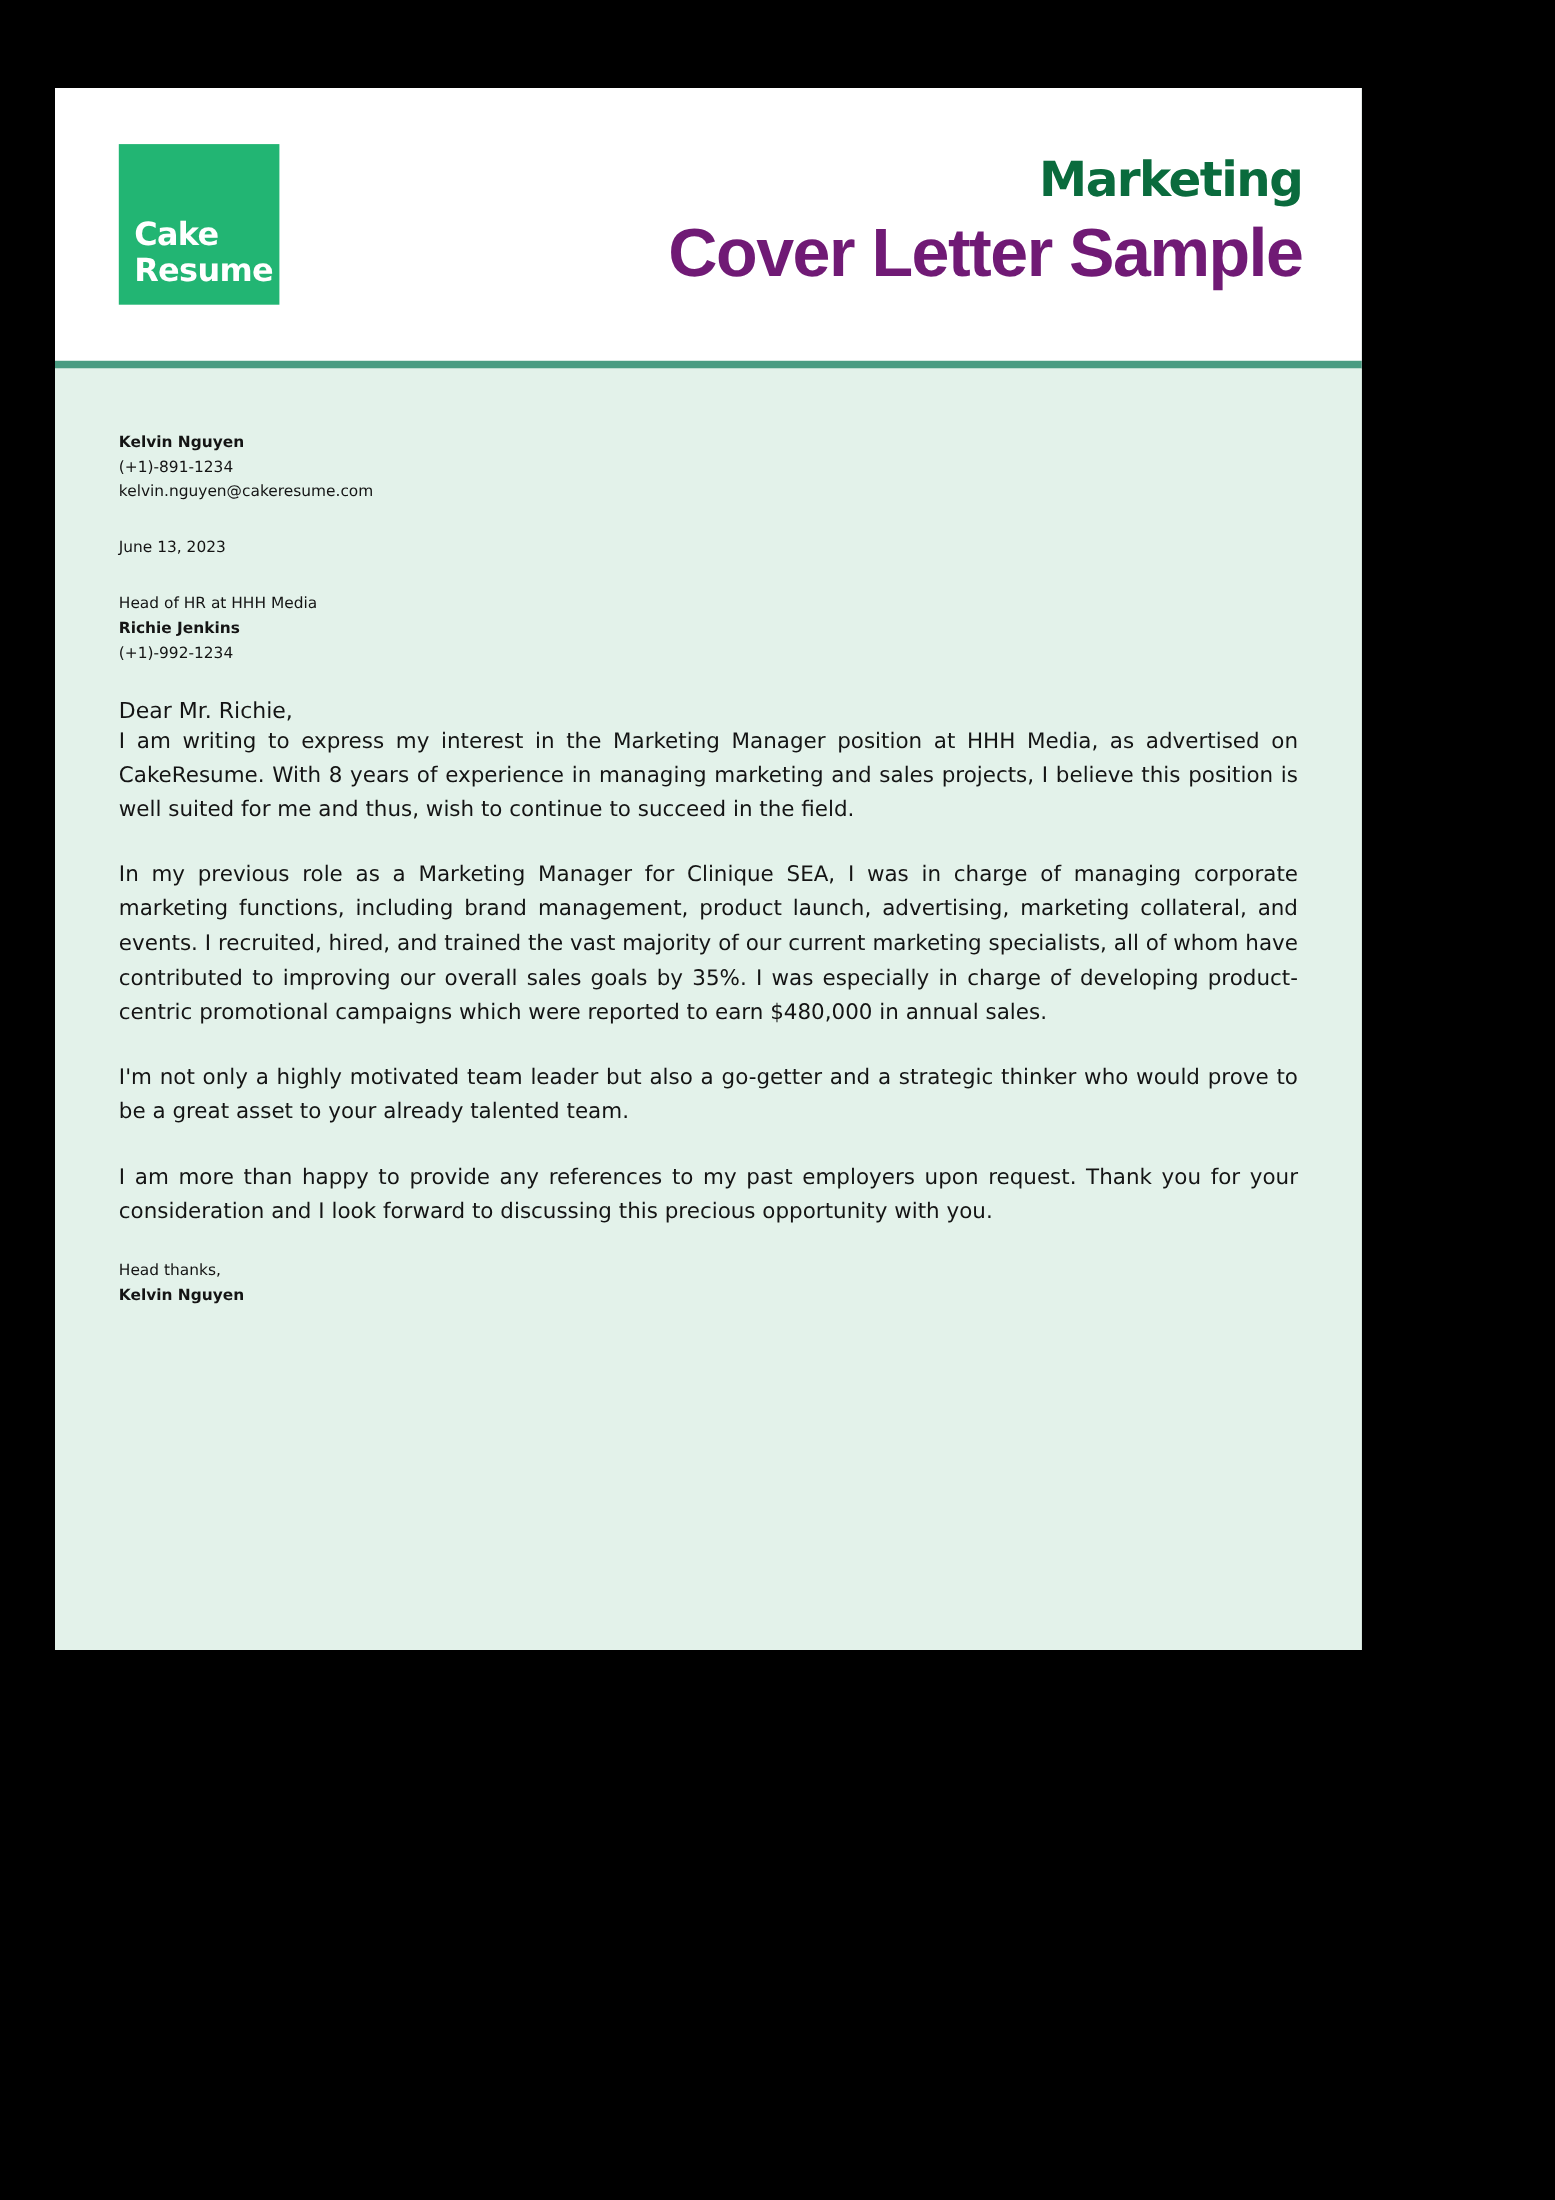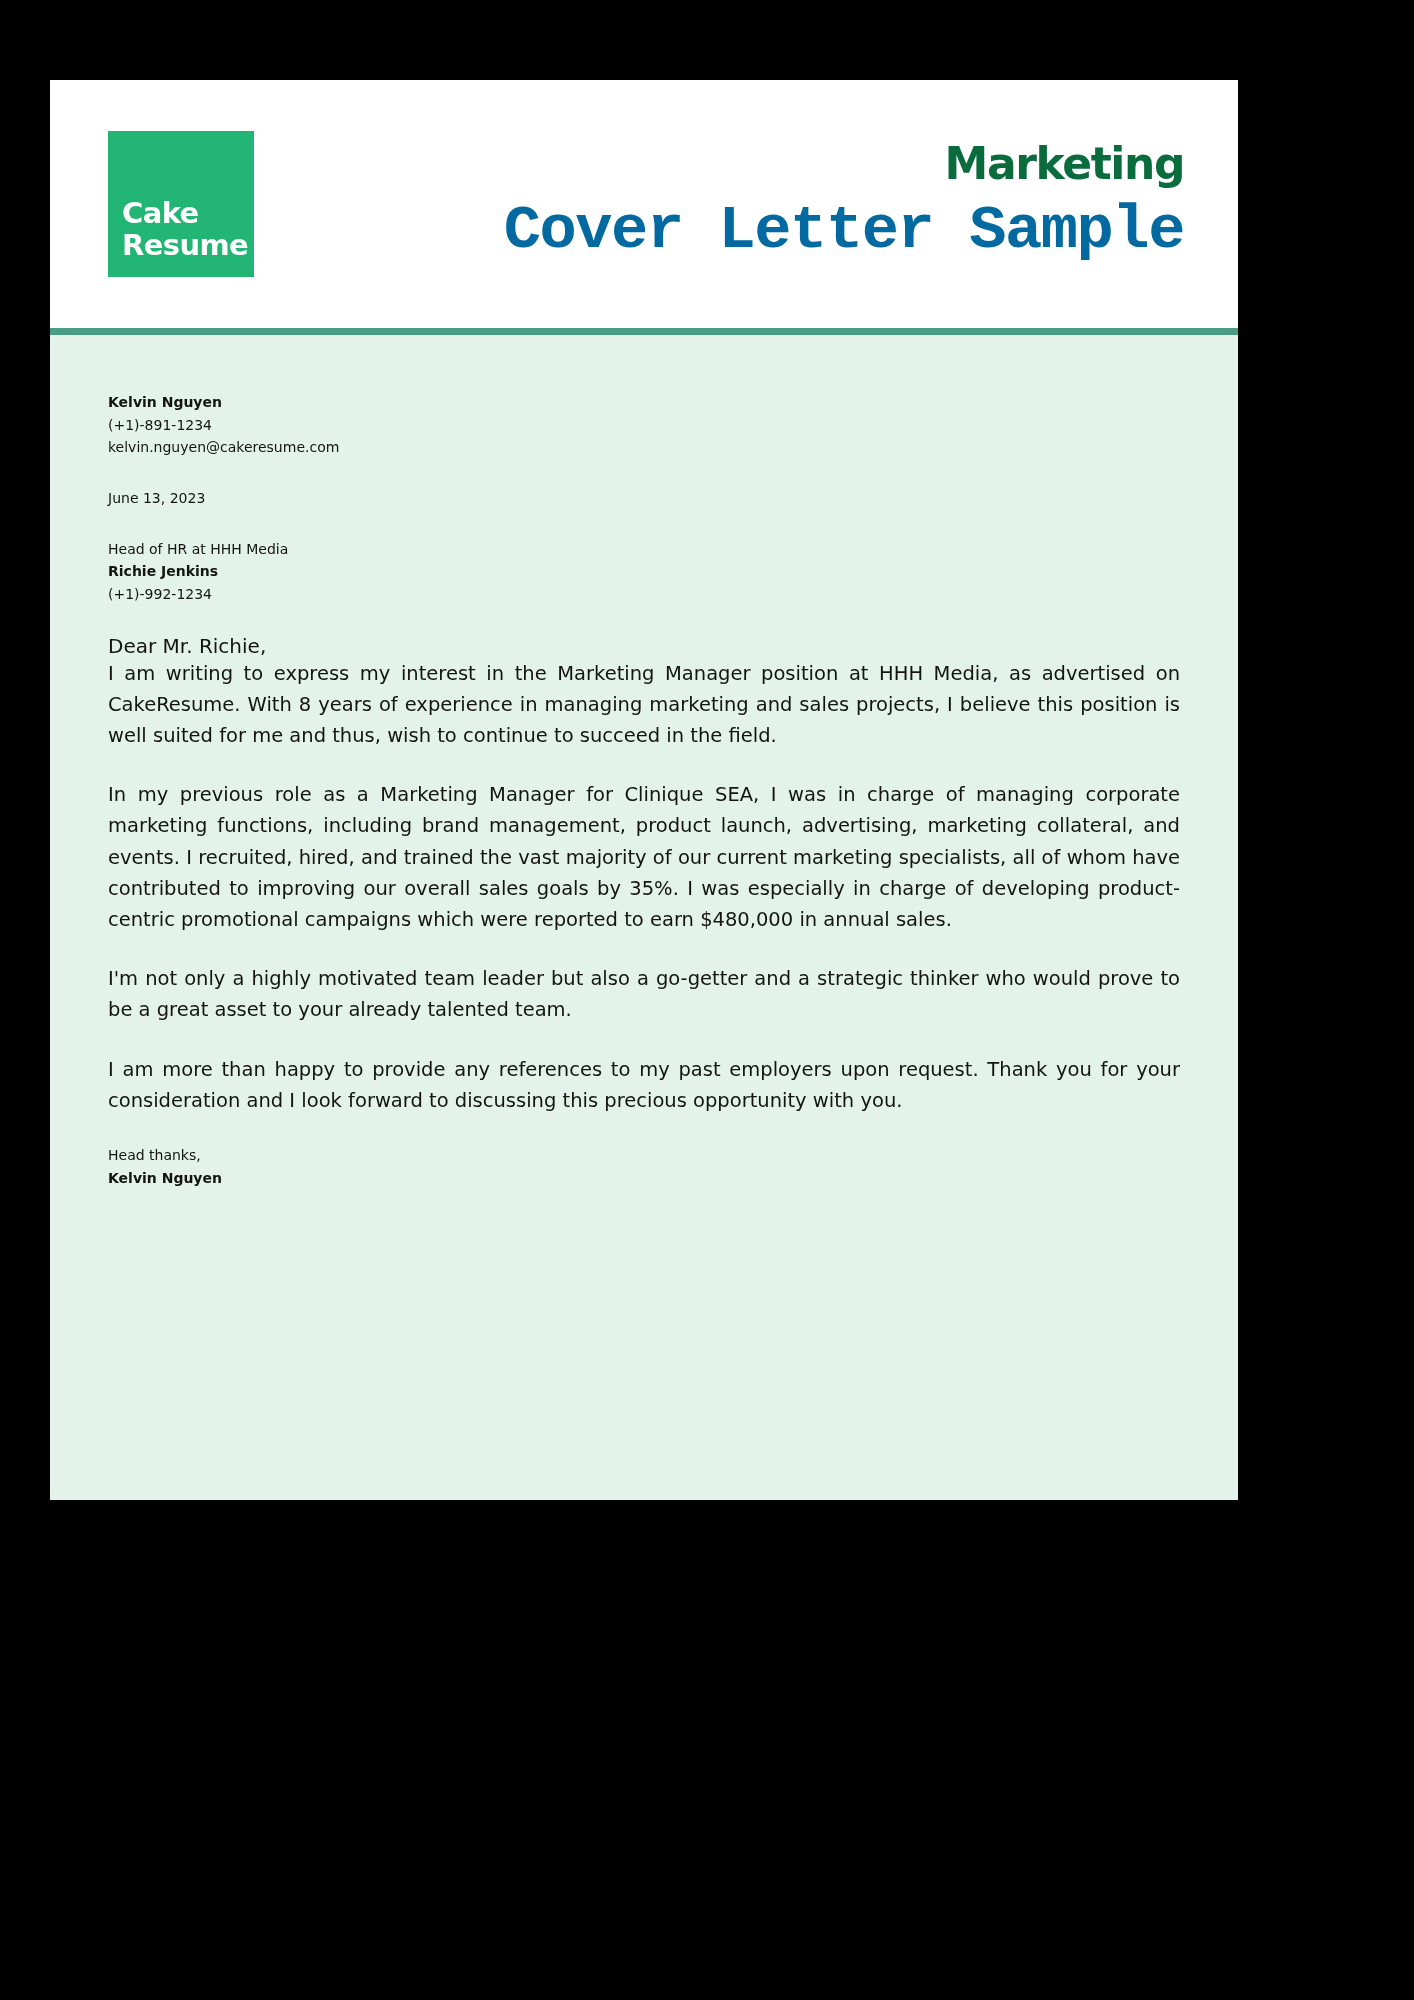--- a/index.html
+++ b/index.html
@@ -47,22 +47,22 @@
   }
   .title-1 {
     color:#0A6B3D;
     font-family:"DejaVu Sans", sans-serif;
     font-weight:700;
     font-size:44px;
     line-height:1.0;
     letter-spacing:-1.4px;
   }
   .title-2 {
-    color:#0369a1;
-    font-family:Liberation Mono, monospace;
+    color:#701a75;
+    font-family:Liberation Sans, sans-serif;
     font-weight:700;
     font-size:62px;
     line-height:1.12;
     letter-spacing:-1.4px;
     margin-top:10px;
   }
   .divider { height:7px; background:#4A9C82; flex:0 0 auto; }
   
   .body {
     flex:1 1 auto;

